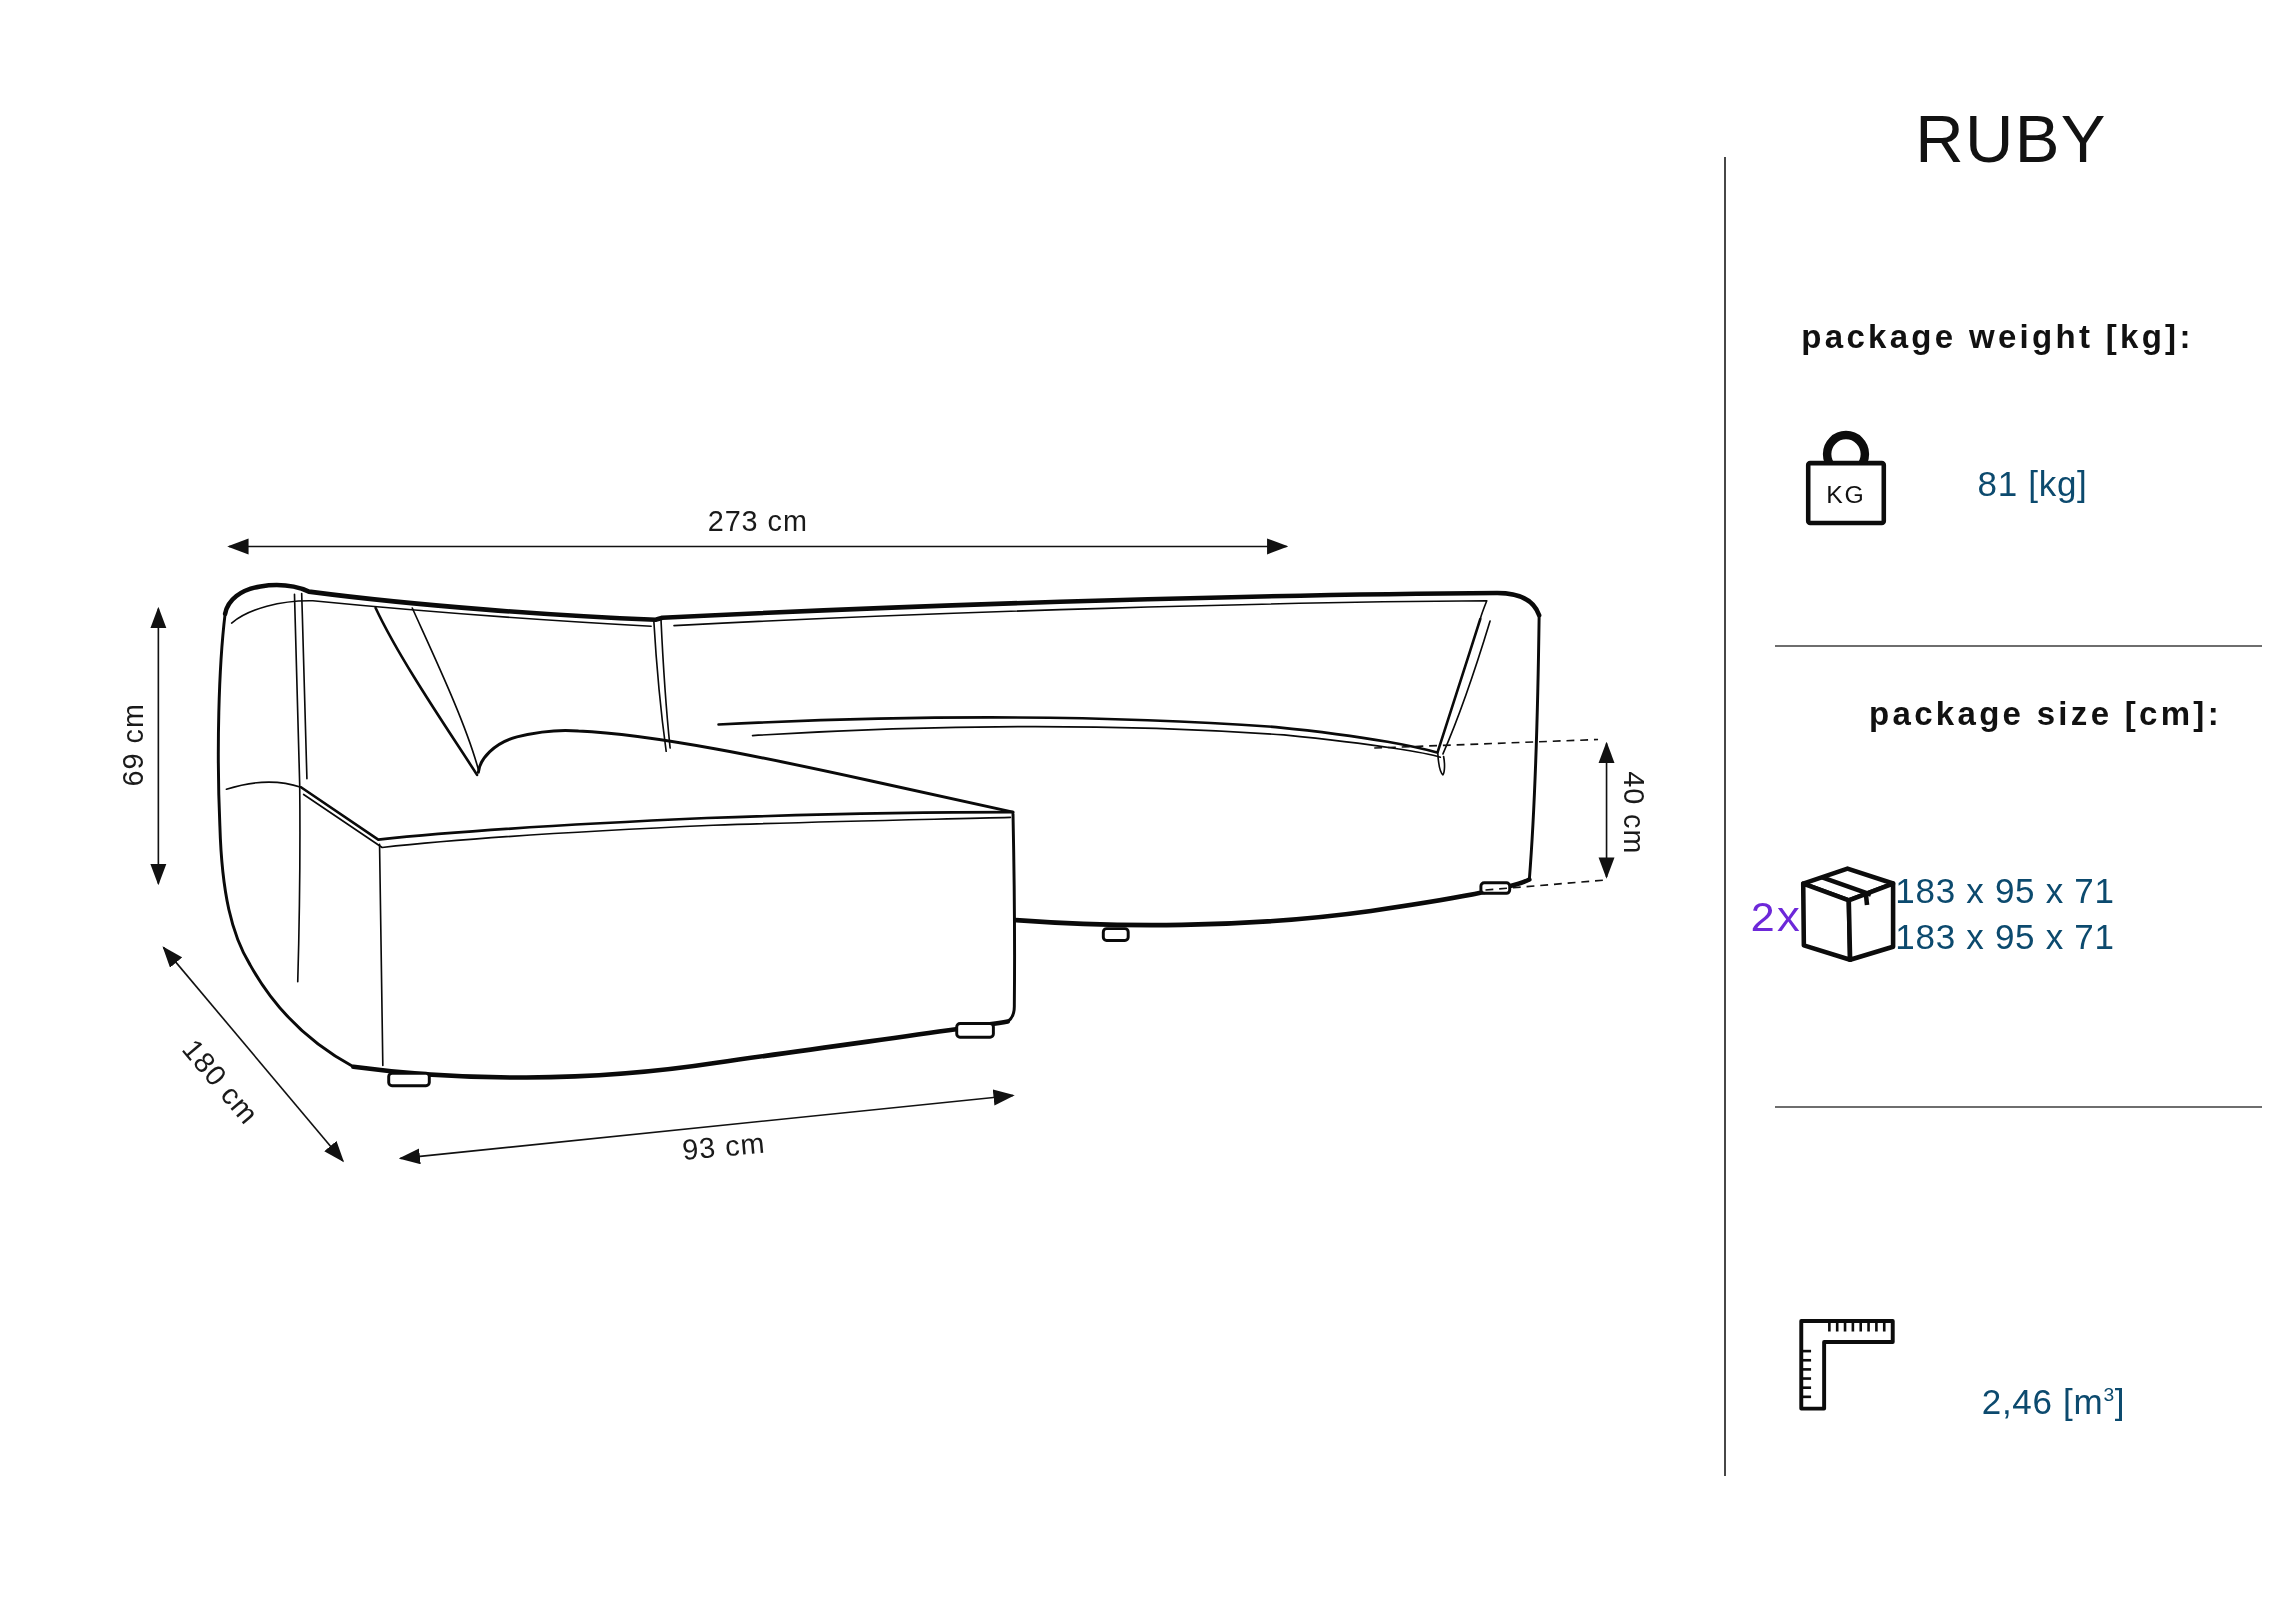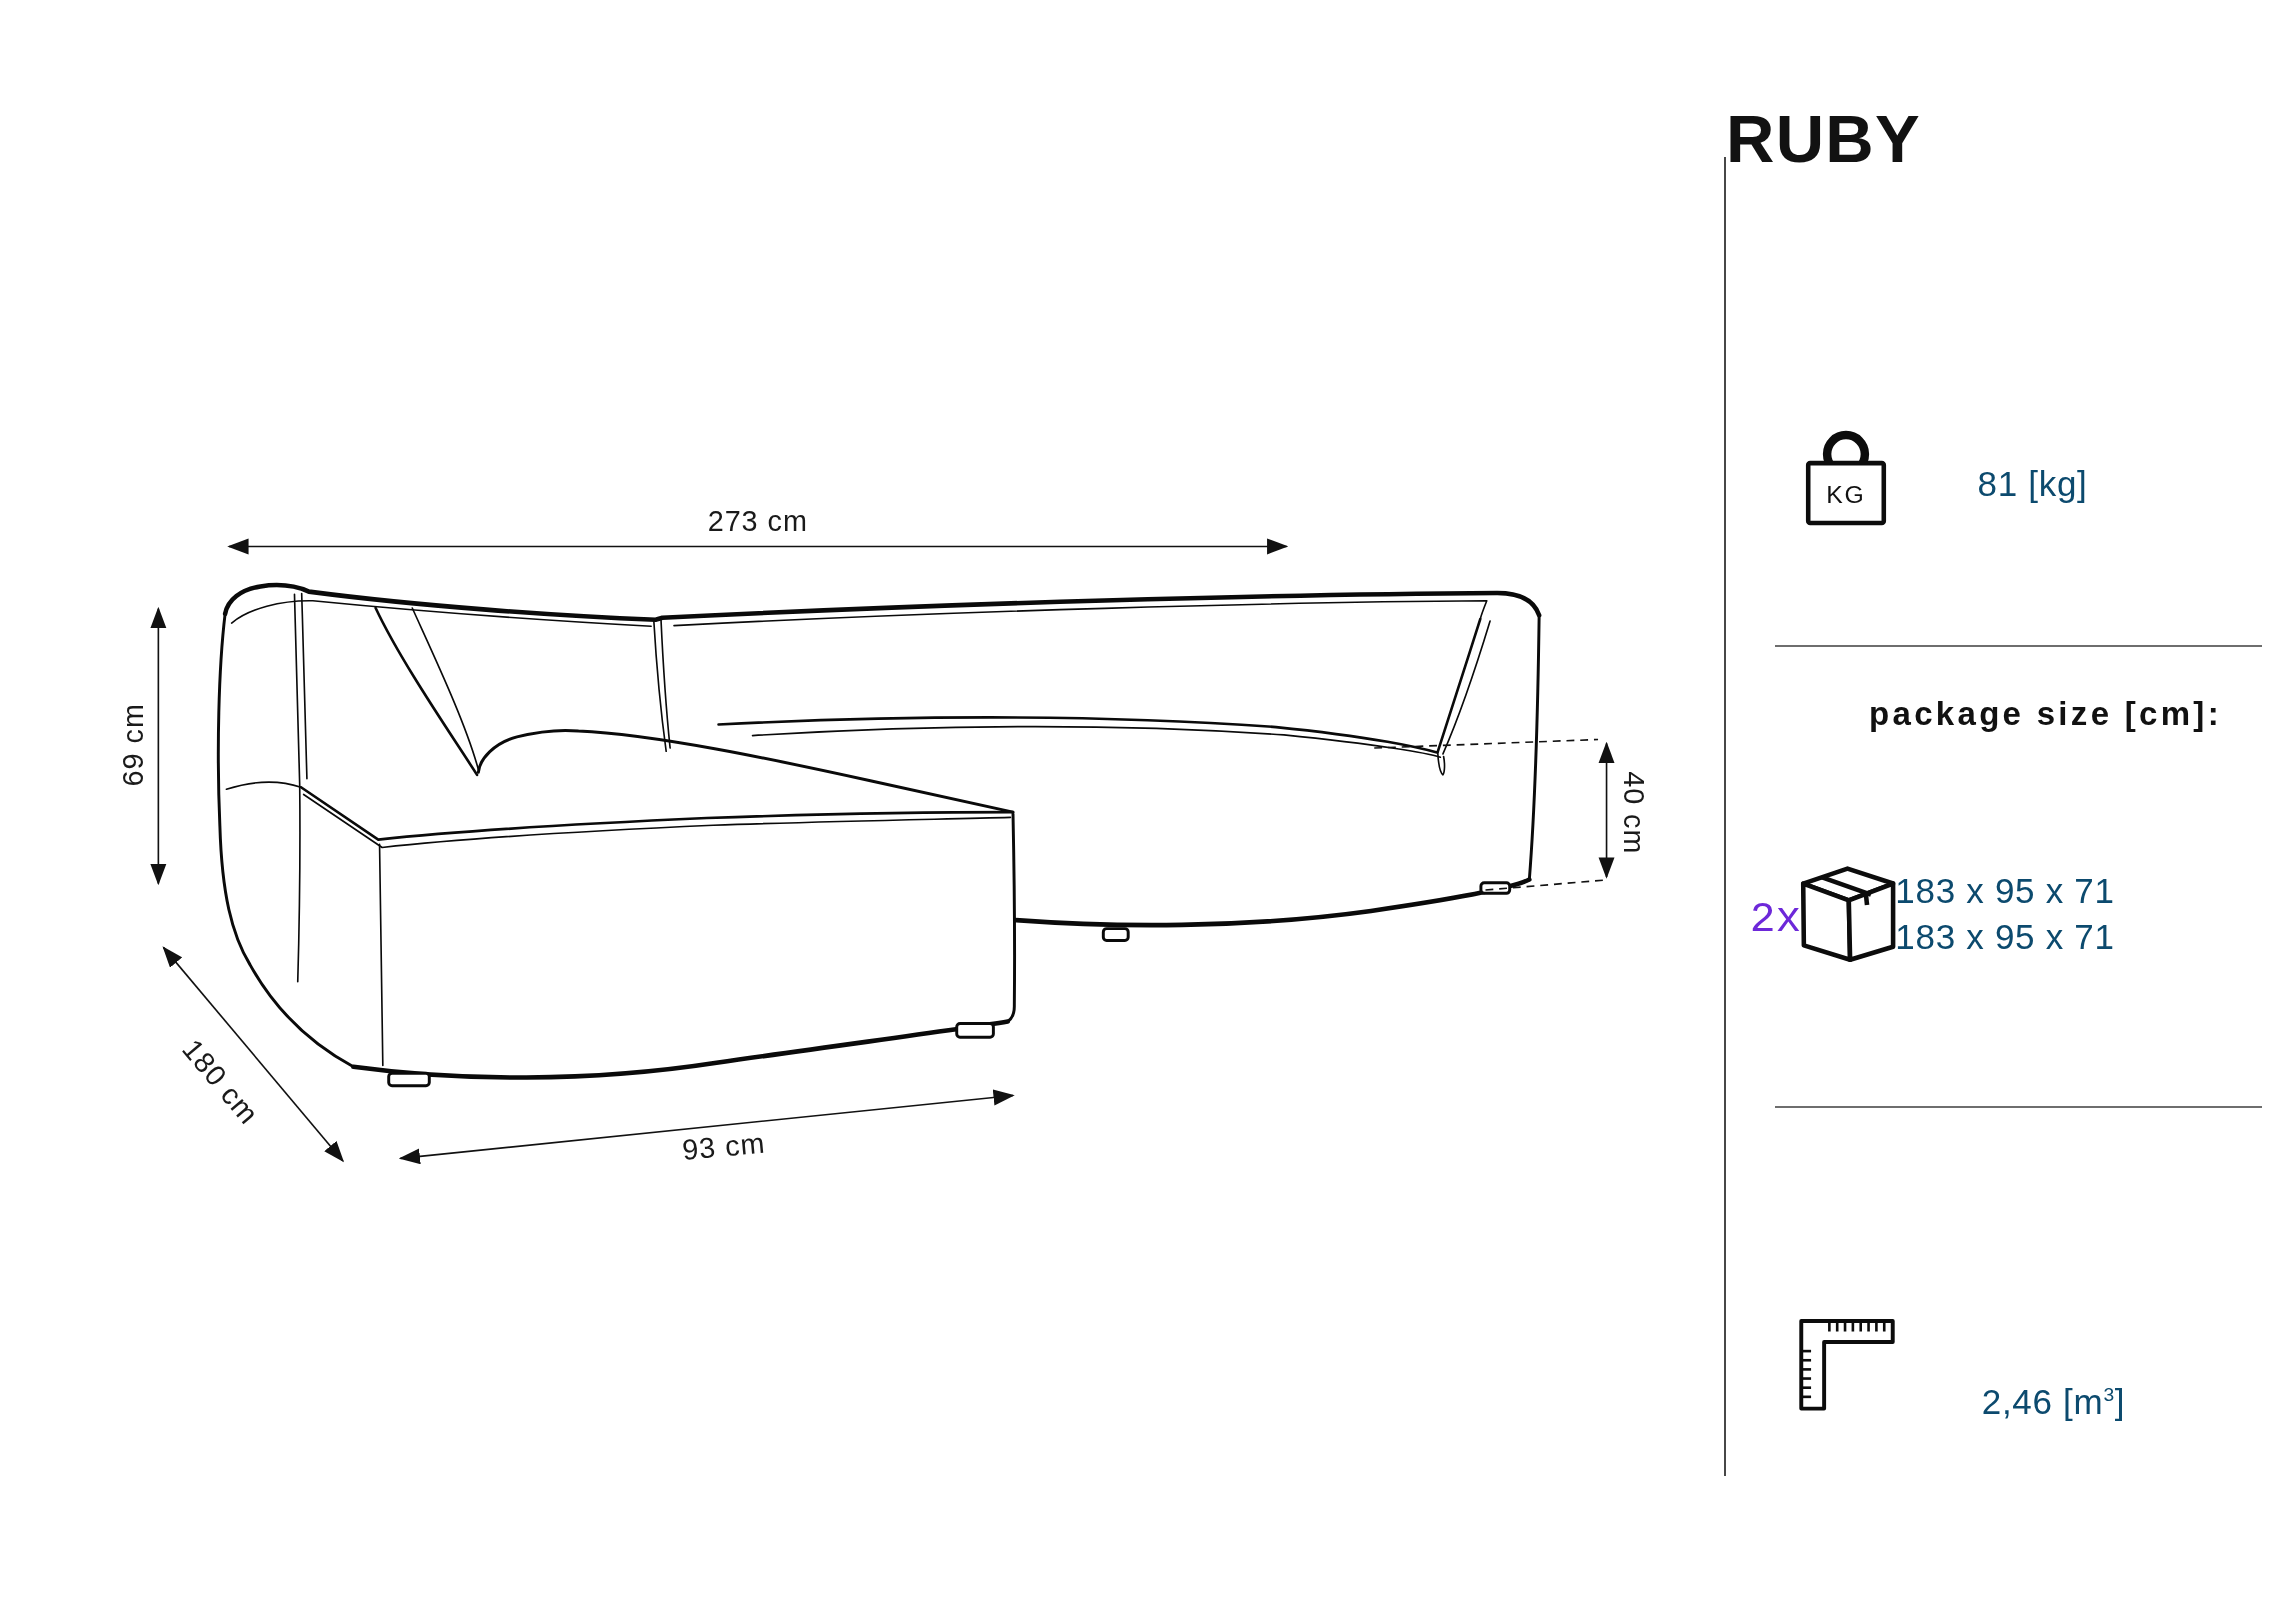--- a/index.html
+++ b/index.html
@@ -9,21 +9,21 @@
     background:#ffffff;
     font-family:"Liberation Sans", sans-serif;
     color:#161616;
     overflow:hidden;
   }
   .drawing{position:absolute;left:0;top:0;}
   .vdiv{position:absolute;left:1724px;top:157px;width:2px;height:1319px;background:#474747;}
   .hdiv{position:absolute;left:1775px;width:487px;height:2px;background:#6e6e6e;}
   .title{
     position:absolute;left:1726px;top:105px;width:570px;
-    font-size:67px;font-weight:700;letter-spacing:1.3px;
+    text-align:center;font-size:67px;font-weight:400;letter-spacing:1.3px;
     line-height:1;color:#121212;
   }
   .heading{
     position:absolute;left:1726px;width:543px;
     text-align:center;font-size:33px;font-weight:700;letter-spacing:3.3px;
     line-height:1;color:#111111;
   }
   .value{
     position:absolute;text-align:center;font-size:35px;font-weight:400;
     letter-spacing:0.7px;line-height:1;color:#0c4a6e;
@@ -118,20 +118,21 @@
         <line x1="2455" y1="1136" x2="2455" y2="1340" marker-start="url(#ah)" marker-end="url(#ah)"></line>
         <text x="2497" y="1257" transform="rotate(90 2497 1242)" stroke="none">40 cm</text>
       </g>
     </g>
   </svg>
 
   <div class="vdiv"></div>
 
   <div class="title">RUBY</div>
 
+  <div class="heading" style="top:320px;">package weight [kg]:</div>
 
   <svg class="icon" style="left:1803px;top:424px;" width="86" height="103" viewBox="0 0 132 158">
     <circle cx="66" cy="46" r="29" fill="none" stroke="#0c0c0c" stroke-width="13"></circle>
     <rect x="8" y="60" width="116" height="92" rx="3" fill="#ffffff" stroke="#0c0c0c" stroke-width="7"></rect>
     <text x="66" y="121" text-anchor="middle" font-size="38" letter-spacing="3" fill="#111111">KG</text>
   </svg>
 
   <div class="value" style="left:1928px;top:466px;width:209px;">81 [kg]</div>
 
   <div class="hdiv" style="top:645px;"></div>

